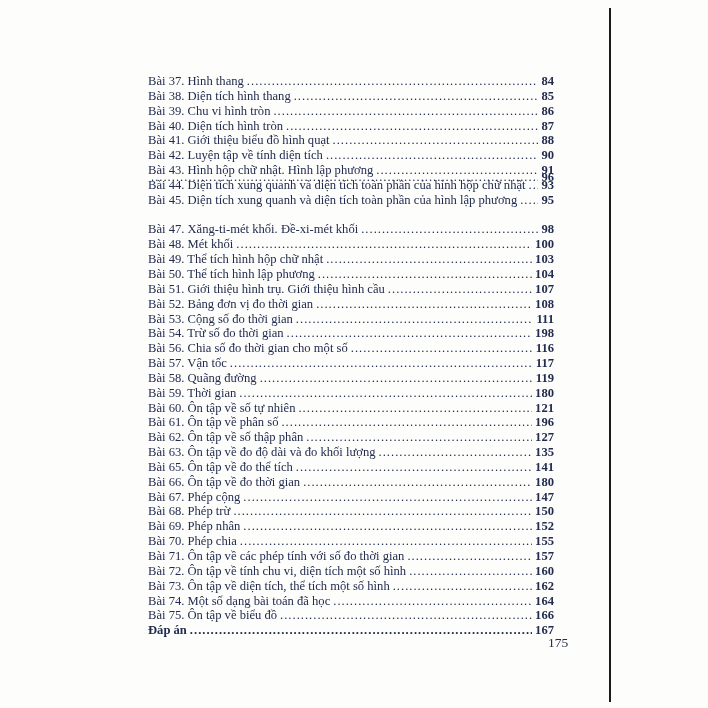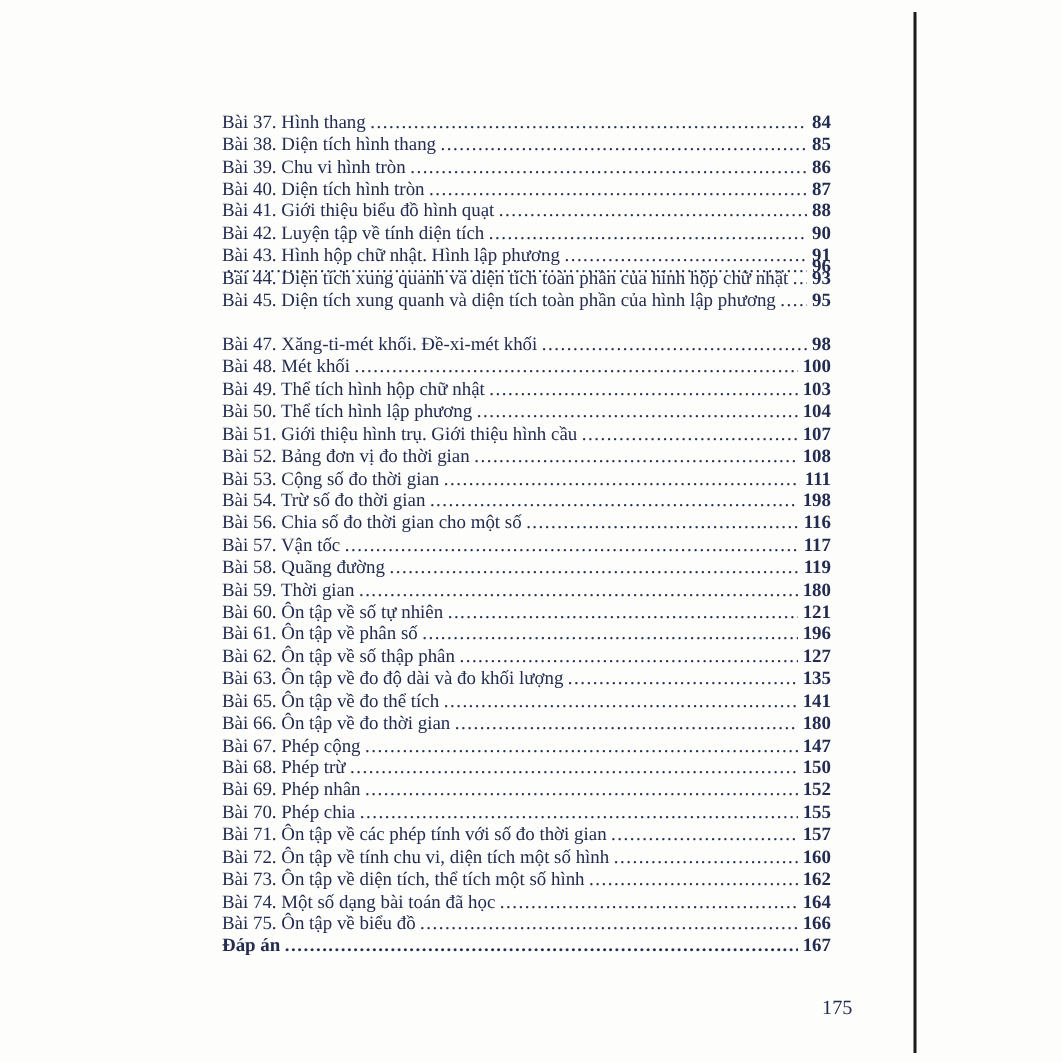--- a/index.html
+++ b/index.html
@@ -50,21 +50,21 @@
     flex: 0 0 auto;
     text-align: right;
     font-weight: bold;
   }
   .entry.bold {
     font-weight: bold;
   }
   .page-number {
     position: absolute;
     left: 548px;
-    top: 664px;
+    top: 635px;
     font-size: 13.5px;
     color: var(--text-color, #232c50);
   }
   .page-edge-line {
     position: absolute;
     left: 609px;
     top: 8px;
     width: 2px;
     height: 694px;
     background: #1b1b1b;

